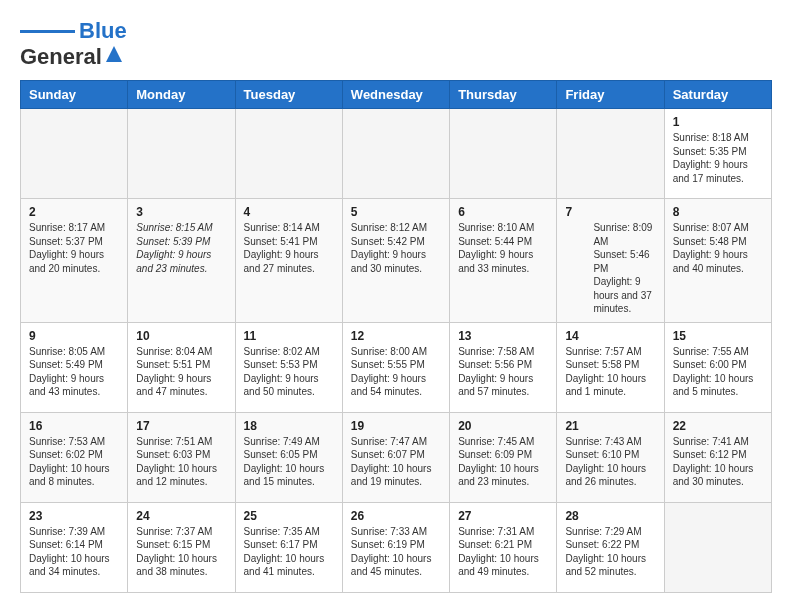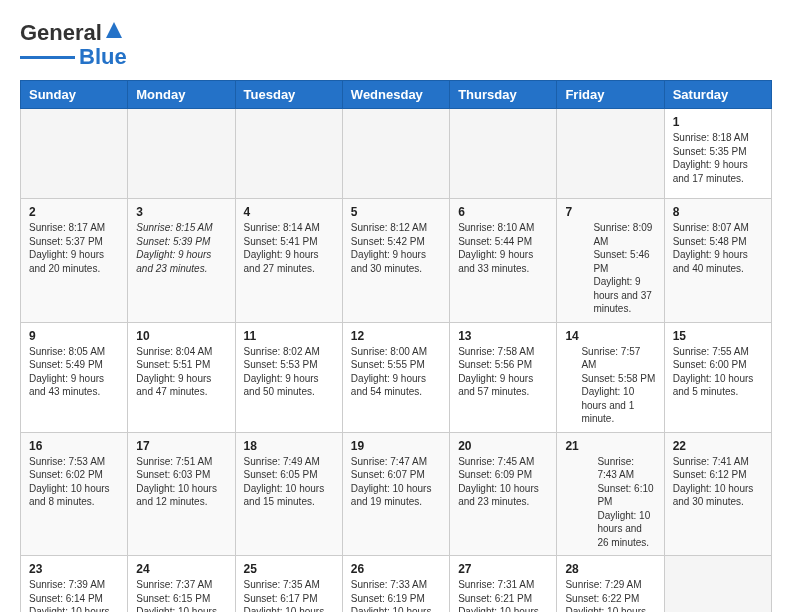--- a/index.html
+++ b/index.html
@@ -74,27 +74,27 @@
       line-height: 1.35;
     }
     .row-even td { background: #f9f9f9; }
     .row-odd td { background: #fff; }
   </style>
 </head>
 <body>
 
 <div class="header">
   <div class="logo">
+    <div style="display:flex;align-items:center;margin-top:-2px;">
+      <div style="width:55px;height:3px;background:#2472c8;margin-right:4px;"></div>
+      <span style="font-size:22px;font-weight:bold;color:#2472c8;">Blue</span>
+    </div>
     <div style="display:flex;align-items:center;">
       <span style="font-size:22px;font-weight:bold;color:#333;">General</span>
       <span style="display:inline-block;width:0;height:0;border-left:8px solid transparent;border-right:8px solid transparent;border-bottom:16px solid #2472c8;margin-left:4px;margin-top:-6px;"></span>
-    </div>
-    <div style="display:flex;align-items:center;margin-top:-2px;">
-      <div style="width:55px;height:3px;background:#2472c8;margin-right:4px;"></div>
-      <span style="font-size:22px;font-weight:bold;color:#2472c8;">Blue</span>
     </div>
   </div>
   <div class="title-block">
     <h1></h1>
     <h2></h2>
   </div>
 </div>
 
 <table class="calendar">
   <thead>
@@ -193,21 +193,21 @@
 Daylight: 9 hours and 54 minutes.</div>
         </td>
         <td>
           <span class="day-num">13</span>
           <div class="day-info" style="white-space: pre-line;">Sunrise: 7:58 AM
 Sunset: 5:56 PM
 Daylight: 9 hours and 57 minutes.</div>
         </td>
         <td>
           <span class="day-num">14</span>
-          <div class="day-info" style="white-space: pre-line; margin-left: 16px;">Sunrise: 7:57 AM
+          <div class="day-info" style="white-space: pre-line;">Sunrise: 7:57 AM
 Sunset: 5:58 PM
 Daylight: 10 hours and 1 minute.</div>
         </td>
         <td>
           <span class="day-num">15</span>
           <div class="day-info" style="white-space: pre-line;">Sunrise: 7:55 AM
 Sunset: 6:00 PM
 Daylight: 10 hours and 5 minutes.</div>
         </td>
       </tr>
@@ -237,21 +237,21 @@
 Daylight: 10 hours and 19 minutes.</div>
         </td>
         <td>
           <span class="day-num">20</span>
           <div class="day-info" style="white-space: pre-line;">Sunrise: 7:45 AM
 Sunset: 6:09 PM
 Daylight: 10 hours and 23 minutes.</div>
         </td>
         <td>
           <span class="day-num">21</span>
-          <div class="day-info" style="white-space: pre-line; margin-left: 32px;">Sunrise: 7:43 AM
+          <div class="day-info" style="white-space: pre-line;">Sunrise: 7:43 AM
 Sunset: 6:10 PM
 Daylight: 10 hours and 26 minutes.</div>
         </td>
         <td>
           <span class="day-num">22</span>
           <div class="day-info" style="white-space: pre-line;">Sunrise: 7:41 AM
 Sunset: 6:12 PM
 Daylight: 10 hours and 30 minutes.</div>
         </td>
       </tr>

